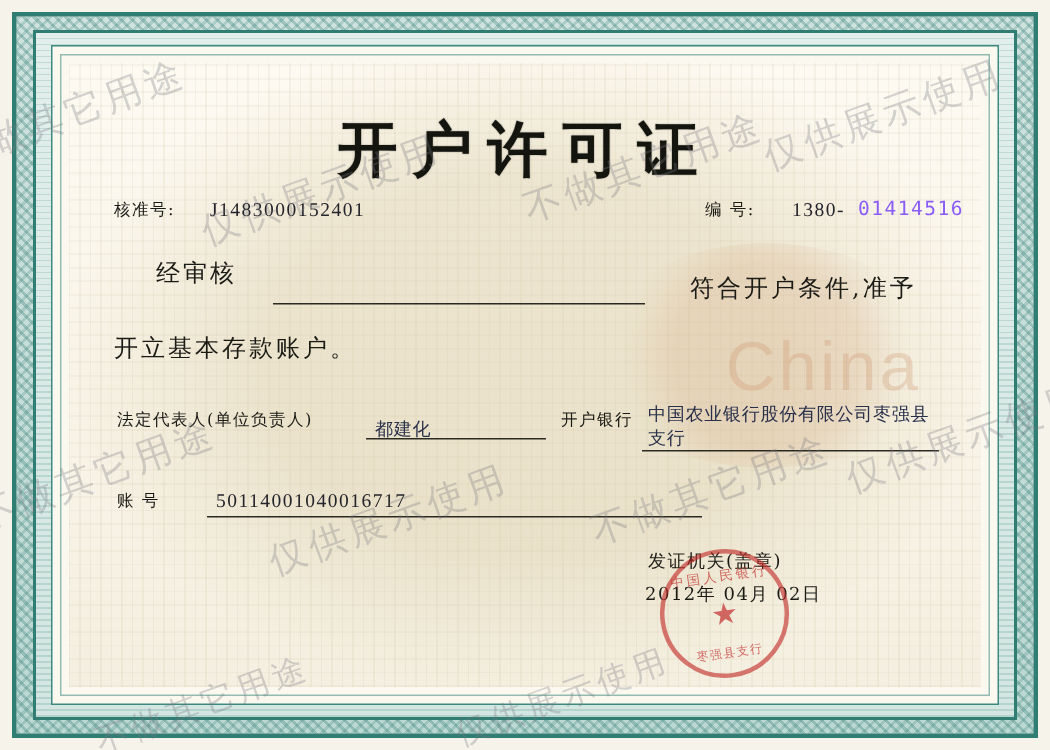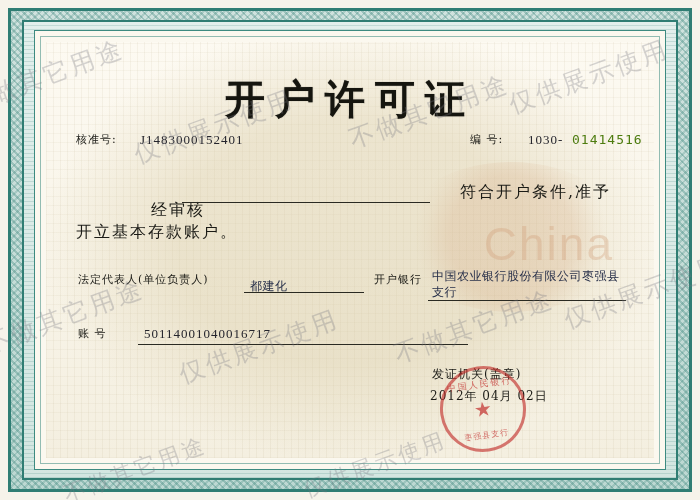--- a/index.html
+++ b/index.html
@@ -130,21 +130,21 @@
   }
   .hand-blue {
     color: #28304a;
   }
   .rule {
     position: absolute;
     border-bottom: 1px solid #2a2a22;
     height: 0;
   }
   .red {
-    color: #4d7c0f;
+    color: #8b5cf6;
     font-family: "DejaVu Sans Mono", monospace;
     font-size: 13px;
     letter-spacing: 1px;
   }
   .mono {
     font-family: "Liberation Serif", serif;
     font-size: 13px;
     letter-spacing: 1px;
     color: #24242c;
   }
@@ -212,24 +212,24 @@
     <div class="ghost-seal"></div>
     <div class="ghost-text">China</div>
   </div>
 
   <div class="title">开户许可证</div>
 
   <div class="fld lbl" style="left:76px; top:132px;">核准号:</div>
   <div class="fld mono" style="left:140px; top:132px;">J1483000152401</div>
 
   <div class="fld lbl" style="left:470px; top:132px;">编 号:</div>
-  <div class="fld mono" style="left:528px; top:132px;">1030-</div>
+  <div class="fld mono" style="left:528px; top:132px;">1380-</div>
   <div class="fld red" style="left:572px; top:132px;">01414516</div>
 
-  <div class="fld big" style="left:104px; top:200px;margin-left:47px;">经审核</div>
+  <div class="fld big" style="left:104px; top:172px;">经审核</div>
   <div class="rule" style="left:182px; top:202px; width:248px;"></div>
   <div class="fld big" style="left:436px; top:182px;margin-left:24px;">符合开户条件,准予</div>
 
   <div class="fld big" style="left:76px; top:222px;">开立基本存款账户。</div>
 
   <div class="fld lbl" style="left:78px; top:272px;">法定代表人(单位负责人)</div>
   <div class="fld hand hand-blue" style="left:250px; top:278px;text-align:center;">都建化</div>
   <div class="rule" style="left:244px; top:292px; width:120px;"></div>
 
   <div class="fld lbl" style="left:374px; top:272px;">开户银行</div>

